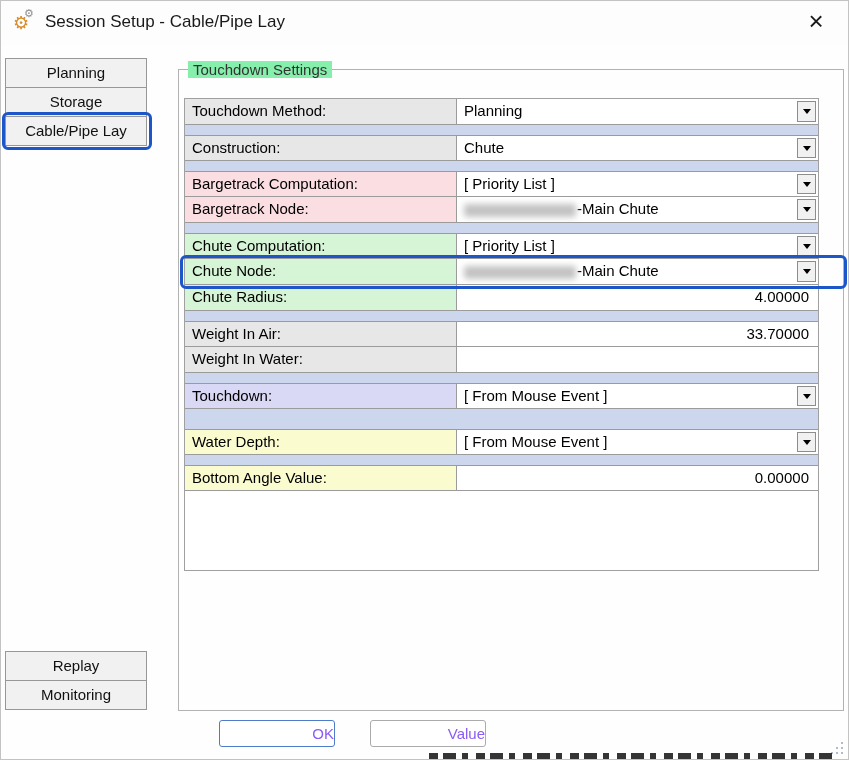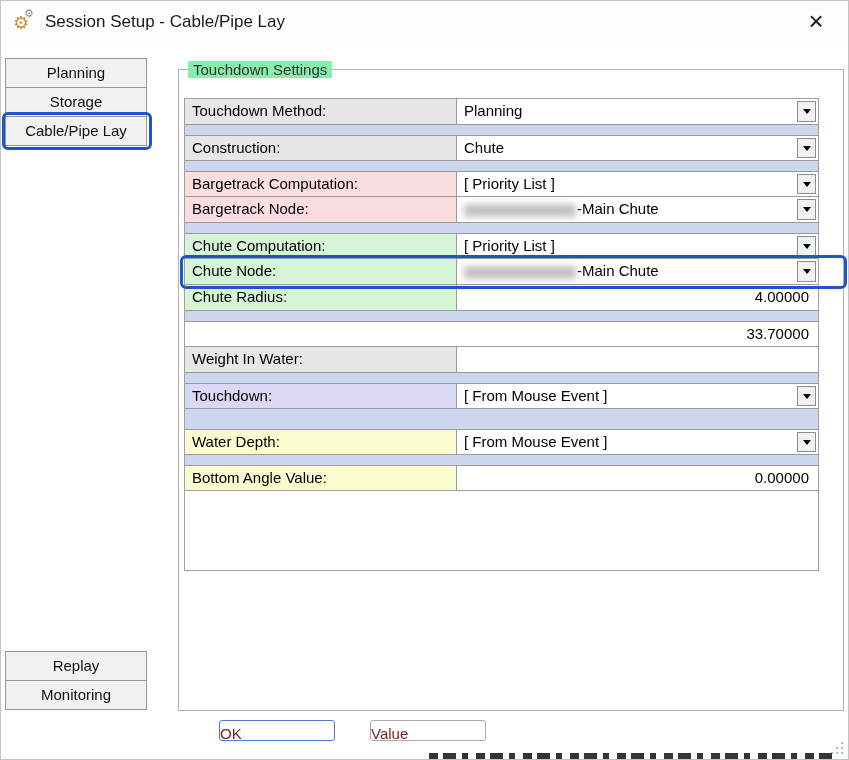--- a/index.html
+++ b/index.html
@@ -90,23 +90,23 @@
     background: #f1f1f1; border: 1px solid #8d8d8d;
     display: flex; align-items: center; justify-content: center; cursor: pointer;
   }
   .carrow {
     display: block; width: 0; height: 0;
     border-left: 4px solid transparent; border-right: 4px solid transparent;
     border-top: 5px solid #000;
   }
   
   .btn {
-    position: absolute; top: 719px; width: 116px; height: 21px;
+    position: absolute; top: 719px; width: 116px; height: 27px;
     background: #ffffff; border-radius: 3px;
-    font-size: 15px; line-height: 25px; text-align: left; color: #7f1d1d; cursor: pointer;
+    font-size: 15px; line-height: 25px; text-align: right; color: #8b5cf6; cursor: pointer;
   }
   .btn-ok { left: 218px; border: 1px solid #4f7cc8; }
   .btn-cancel { left: 369px; border: 1px solid #ababab; }
   
   .grip {
     position: absolute; right: 5px; bottom: 5px; width: 2px; height: 2px;
     background: #aebccb;
     box-shadow: -5px 0 #aebccb, -10px 0 #aebccb,
                 0 -5px #aebccb, -5px -5px #aebccb,
                 0 -10px #aebccb;
@@ -185,20 +185,21 @@
         <div class="cell val dropdown"><span class="redact"></span><span>-Main Chute</span><span class="cbtn">
             <i class="carrow"></i>
           </span></div>
       </div>
       <div class="trow tint-green">
         <div class="cell lab">Chute Radius:</div>
         <div class="cell val number"><span>4.00000</span></div>
       </div>
       <div class="spacer" style="height: 10px;"></div>
       <div class="trow tint-gray after-gap">
+        <div class="cell lab">Weight In Air:</div>
         <div class="cell val number"><span>33.70000</span></div>
       </div>
       <div class="trow tint-gray">
         <div class="cell lab">Weight In Water:</div>
       </div>
       <div class="spacer" style="height: 10px;"></div>
       <div class="trow tint-purple after-gap">
         <div class="cell lab">Touchdown:</div>
         <div class="cell val dropdown"><span>[ From Mouse Event ]</span><span class="cbtn">
             <i class="carrow"></i>

